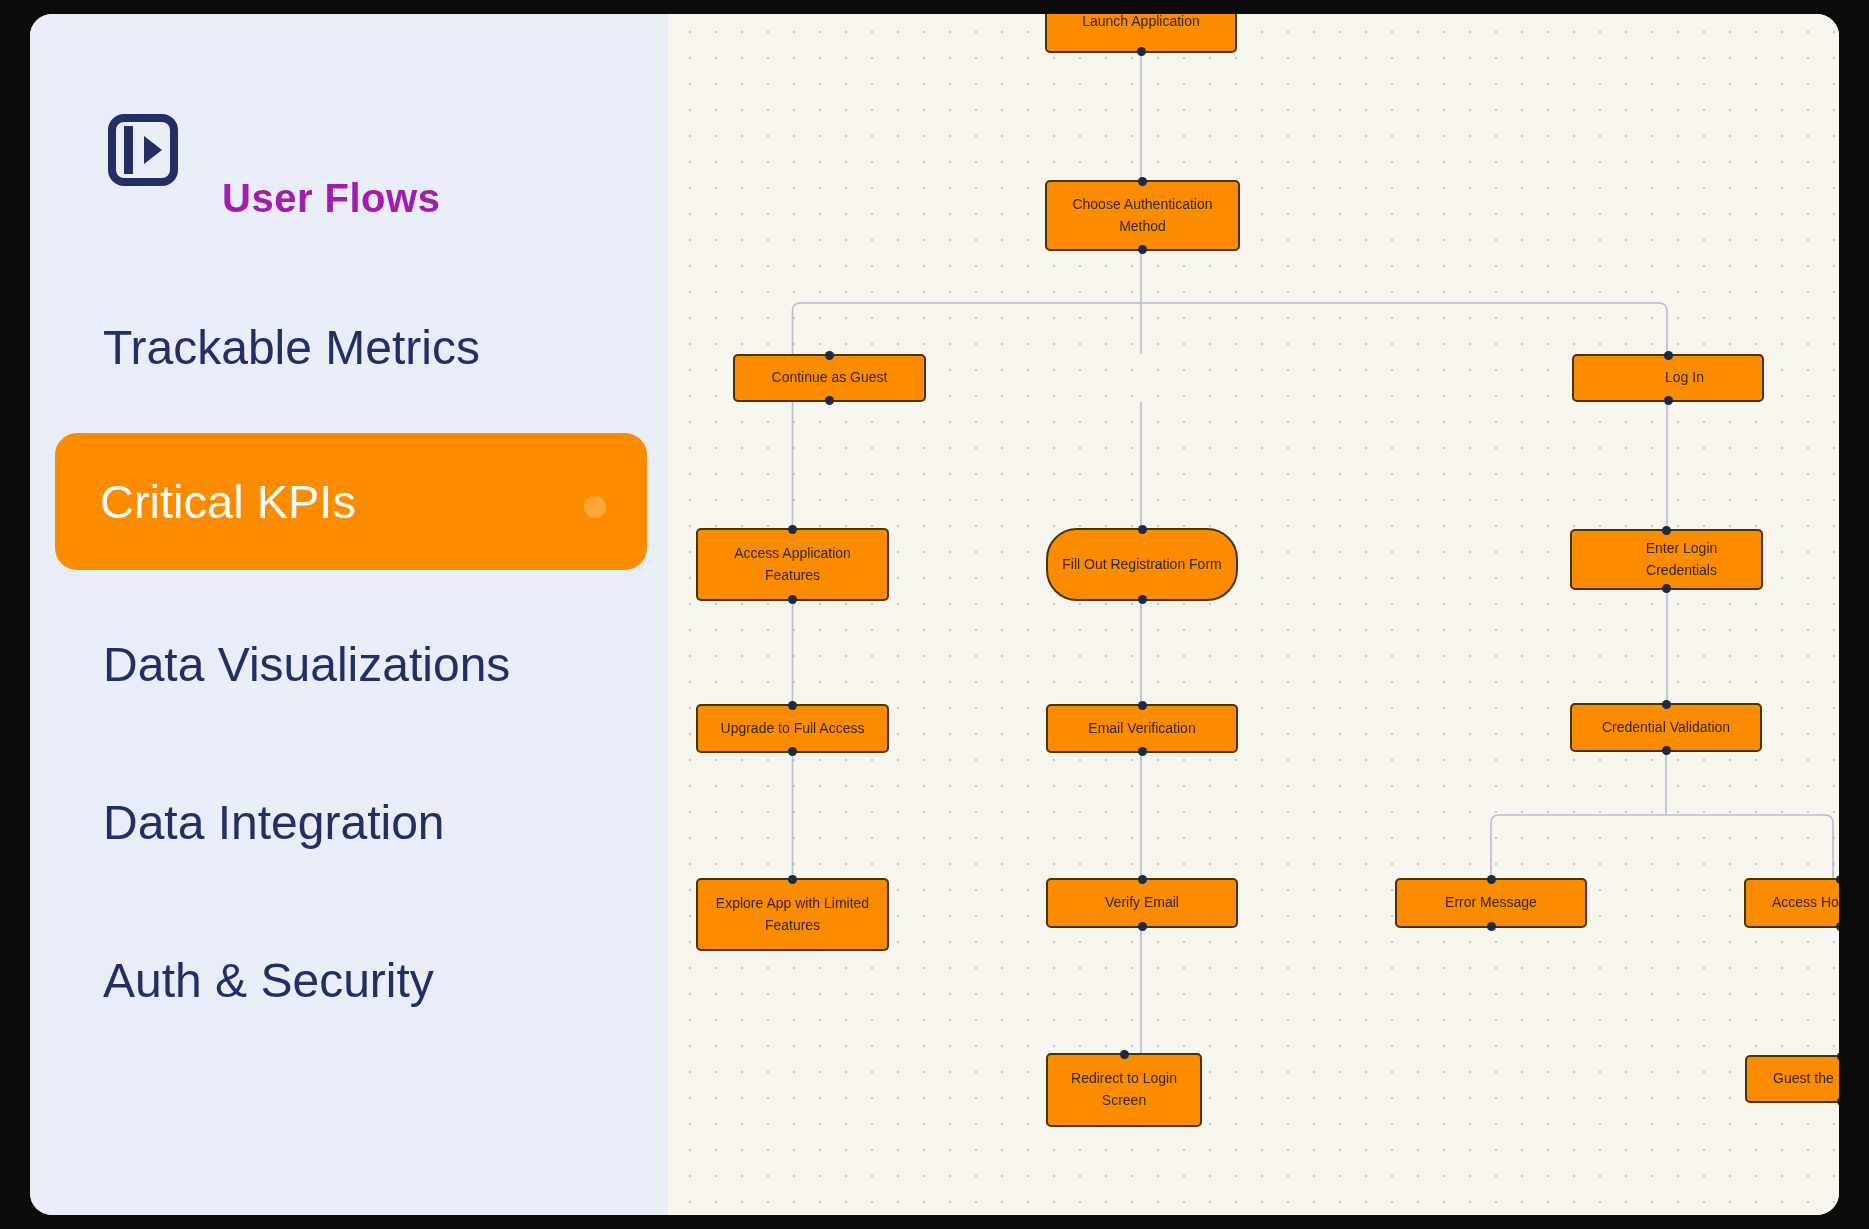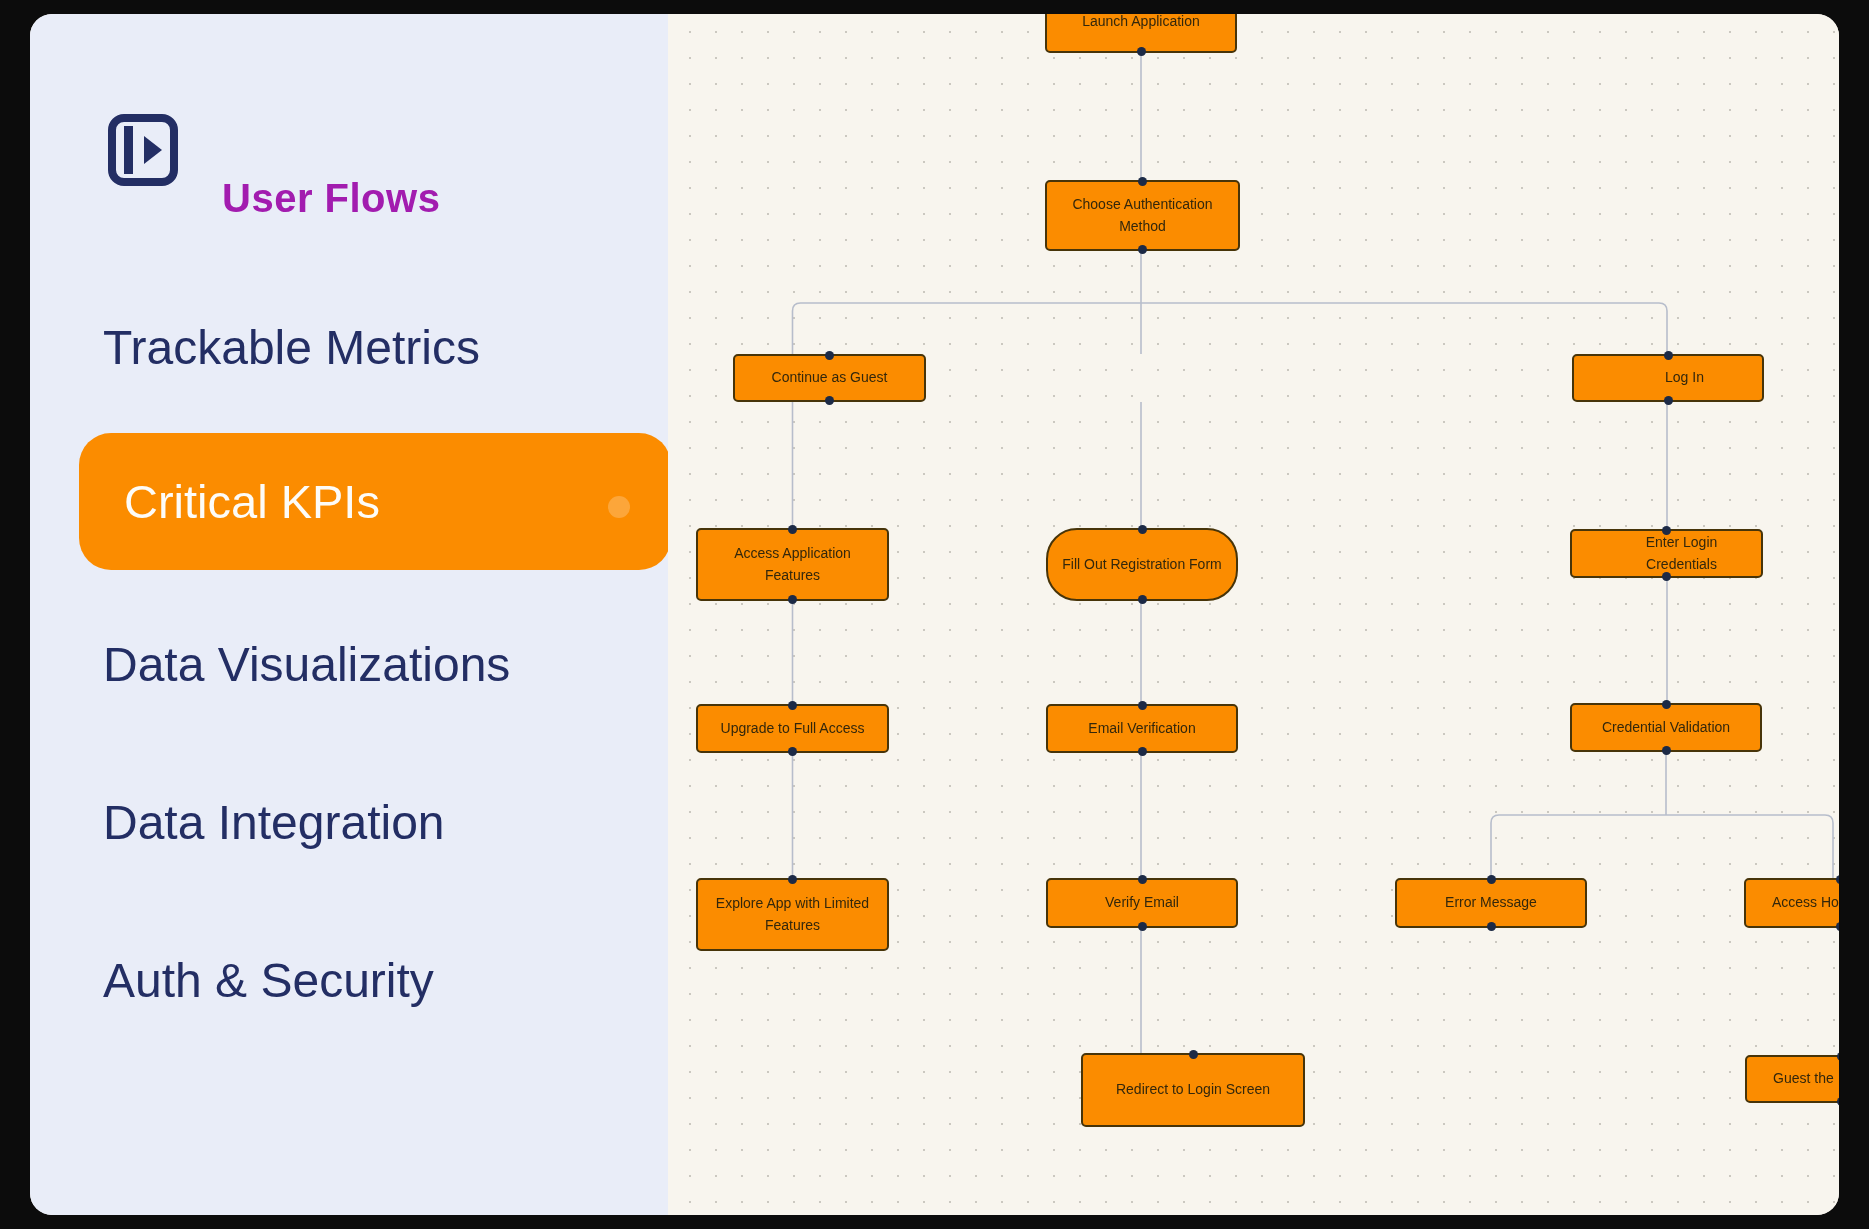--- a/index.html
+++ b/index.html
@@ -25,24 +25,24 @@
   .side-item {
     position:absolute; left:73px; height:60px; display:flex; align-items:center;
     font-size:48px; font-weight:500; color:#232E64; white-space:nowrap; cursor:pointer;
   }
   .side-item.i0 { top:303px; }
   .side-item.i2 { top:620px; }
   .side-item.i3 { top:778px; }
   .side-item.i4 { top:936px; }
   .active-item {
     position:absolute; left:25px; top:419px; width:592px; height:137px;
-    background:#FB8C00; border:none; border-radius:32px; cursor:pointer;
+    background:#FB8C00; border:none; border-radius:22px; cursor:pointer;
     display:flex; align-items:center; padding-left:45px;
     font-family:"Liberation Sans","DejaVu Sans",sans-serif;
-    font-size:47px; font-weight:500; color:#FDFCF8; text-align:left;margin-left:24px;
+    font-size:47px; font-weight:500; color:#FDFCF8; text-align:left;
   }
   .active-dot {
     position:absolute; left:529px; top:63px; width:22px; height:22px;
     border-radius:50%; background:#FCA63A;
   }
   
   .canvas {
     position:relative; flex:1 1 auto; height:100%; background:#F8F5EE; overflow:hidden;
     background-image:radial-gradient(#CBC8C0 1.1px, transparent 1.35px);
     background-size:26px 26px; background-position:9px 5px;
@@ -137,21 +137,21 @@
       <span class="handle top"></span>
       <span class="handle bottom"></span>
     </div>
 
     <div class="node" style="left:378px;top:514px;width:192px;height:73px;border-radius:31px;">
       <span>Fill Out Registration Form</span>
       <span class="handle top"></span>
       <span class="handle bottom"></span>
     </div>
 
-    <div class="node" style="left:902px;top:515px;width:193px;height:49px;padding-left:40px;">
+    <div class="node" style="left:902px;top:515px;width:193px;height:61px;padding-left:40px;">
       <span>Enter Login Credentials</span>
       <span class="handle top"></span>
       <span class="handle bottom"></span>
     </div>
 
     <div class="node" style="left:28px;top:690px;width:193px;height:49px;">
       <span>Upgrade to Full Access</span>
       <span class="handle top"></span>
       <span class="handle bottom"></span>
     </div>
@@ -184,21 +184,21 @@
       <span class="handle top"></span>
       <span class="handle bottom"></span>
     </div>
 
     <div class="node clipped" style="left:1076px;top:864px;width:192px;height:50px;">
       <span>Access Ho</span>
       <span class="handle top"></span>
       <span class="handle bottom"></span>
     </div>
 
-    <div class="node" style="left:378px;top:1039px;width:224px;height:74px;margin-left:35px;">
+    <div class="node" style="left:378px;top:1039px;width:156px;height:74px;">
       <span>Redirect to Login Screen</span>
       <span class="handle top"></span>
     </div>
 
     <div class="node clipped" style="left:1077px;top:1041px;width:192px;height:48px;">
       <span>Guest the</span>
       <span class="handle top"></span>
       <span class="handle bottom"></span>
     </div>
 

